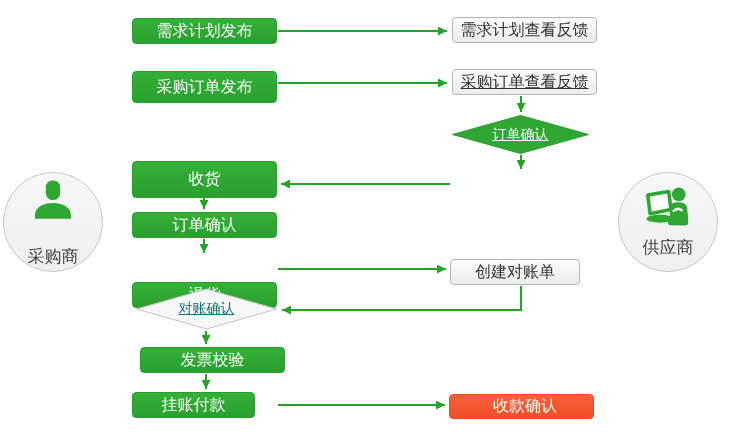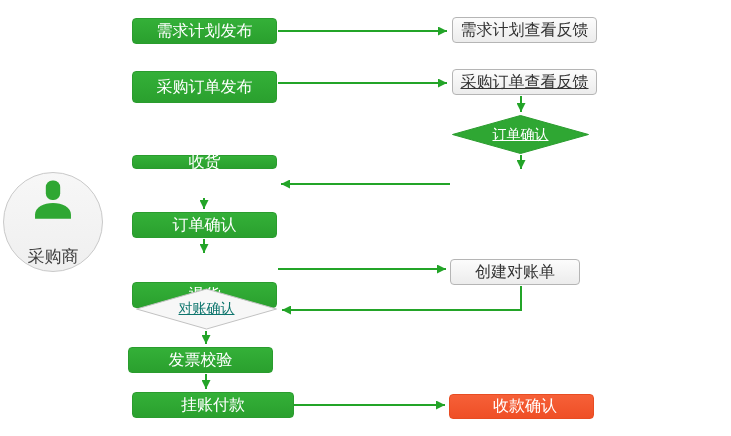--- a/index.html
+++ b/index.html
@@ -61,36 +61,36 @@
       <line x1="206" y1="331" x2="206" y2="344" marker-end="url(#arr)"></line>
       <line x1="206" y1="374" x2="206" y2="389" marker-end="url(#arr)"></line>
       <line x1="278" y1="405" x2="445" y2="405" marker-end="url(#arr)"></line>
     </g>
   </svg>
 
   <div class="node gbox" style="left:132px;top:18px;width:145px;height:26px;">需求计划发布</div>
 
   <div class="node gbox" style="left:132px;top:71px;width:145px;height:32px;">采购订单发布</div>
 
-  <div class="node gbox" style="left:132px;top:155px;width:145px;height:14px;">收货</div>
+  <div class="node gbox" style="left:132px;top:161px;width:145px;height:37px;">收货</div>
 
   <div class="node gbox" style="left:132px;top:212px;width:145px;height:26px;">订单确认</div>
 
   <div class="node gbox" style="left:132px;top:256px;width:145px;height:26px;margin-top:26px;">退货</div>
 
   <div class="diamond" style="left:135px;top:288px;width:143px;height:42px;">
     <svg width="143" height="42" viewBox="0 0 143 42">
       <polygon points="71.5,1 141.5,21 71.5,41 1.5,21" fill="#f7f7f7" stroke="#c2c2c2" stroke-width="1"></polygon>
     </svg>
     <div class="dlabel" style="color:#0f766e;">对账确认</div>
   </div>
 
-  <div class="node gbox" style="left:128px;top:347px;width:145px;height:26px;">发票校验</div>
+  <div class="node gbox" style="left:140px;top:347px;width:145px;height:26px;">发票校验</div>
 
-  <div class="node gbox" style="left:132px;top:392px;width:162px;height:26px;">挂账付款</div>
+  <div class="node gbox" style="left:132px;top:392px;width:123px;height:26px;">挂账付款</div>
 
   <div class="node wbox" style="left:452px;top:17px;width:145px;height:26px;">需求计划查看反馈</div>
 
   <div class="node wbox" style="left:452px;top:69px;width:145px;height:26px;text-decoration:underline;">采购订单查看反馈</div>
 
   <div class="diamond" style="left:452px;top:115px;width:137px;height:39px;">
     <svg width="137" height="39" viewBox="0 0 137 39">
       <polygon points="68.5,0.5 136.5,19.5 68.5,38.5 0.5,19.5" fill="#2fa733" stroke="#2a9c2e" stroke-width="1"></polygon>
     </svg>
     <div class="dlabel" style="color:#ffffff;">订单确认</div>
@@ -104,14 +104,27 @@
   <div class="actor" style="left:3px;top:172px;gap:17px;">
     <span>
       <svg width="46" height="46" viewBox="0 0 64 64">
         <rect x="22" y="5" width="20" height="27" rx="9" fill="#2fa733"></rect>
         <path d="M7 58 L7 52 C7 42 19 36 32 36 C45 36 57 42 57 52 L57 58 Z" fill="#2fa733"></path>
       </svg>
     </span>
     <div class="alabel">采购商</div>
   </div>
 
+  <div class="actor" style="left:618px;top:172px;">
+    <span>
+      <svg width="48" height="46" viewBox="0 0 66 64">
+        <polygon points="5,14 34,9 37,34 8,40" fill="#ffffff" stroke="#2fa733" stroke-width="5" stroke-linejoin="round"></polygon>
+        <ellipse cx="22" cy="47" rx="19" ry="5.5" fill="#2fa733"></ellipse>
+        <circle cx="48" cy="13" r="9.5" fill="#2fa733"></circle>
+        <path d="M38 26 C44 23 56 23 59 29 L61 44 L61 52 C61 55 58 56 55 56 L40 56 C35 52 34 32 38 26 Z" fill="#2fa733"></path>
+        <rect x="33" y="47" width="28" height="9" rx="4" fill="#2fa733"></rect>
+        <path d="M41 36 q6 -5 11 -1" stroke="#f1f1f1" stroke-width="3.5" fill="none" stroke-linecap="round"></path>
+      </svg>
+    </span>
+    <div class="alabel">供应商</div>
+  </div>
 
 </div>
 
 </body></html>

